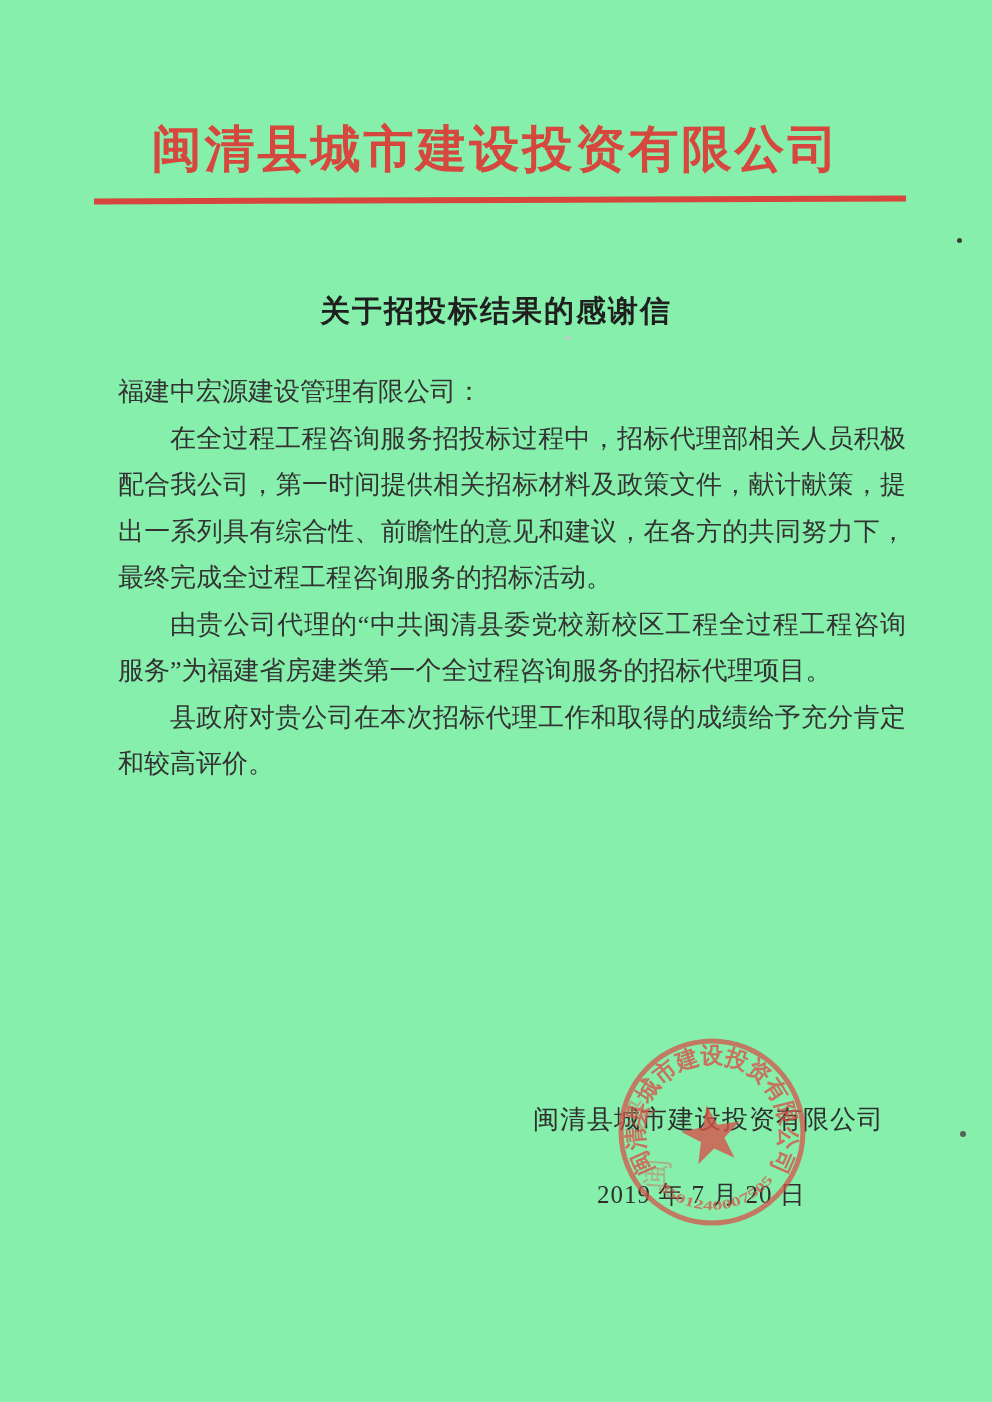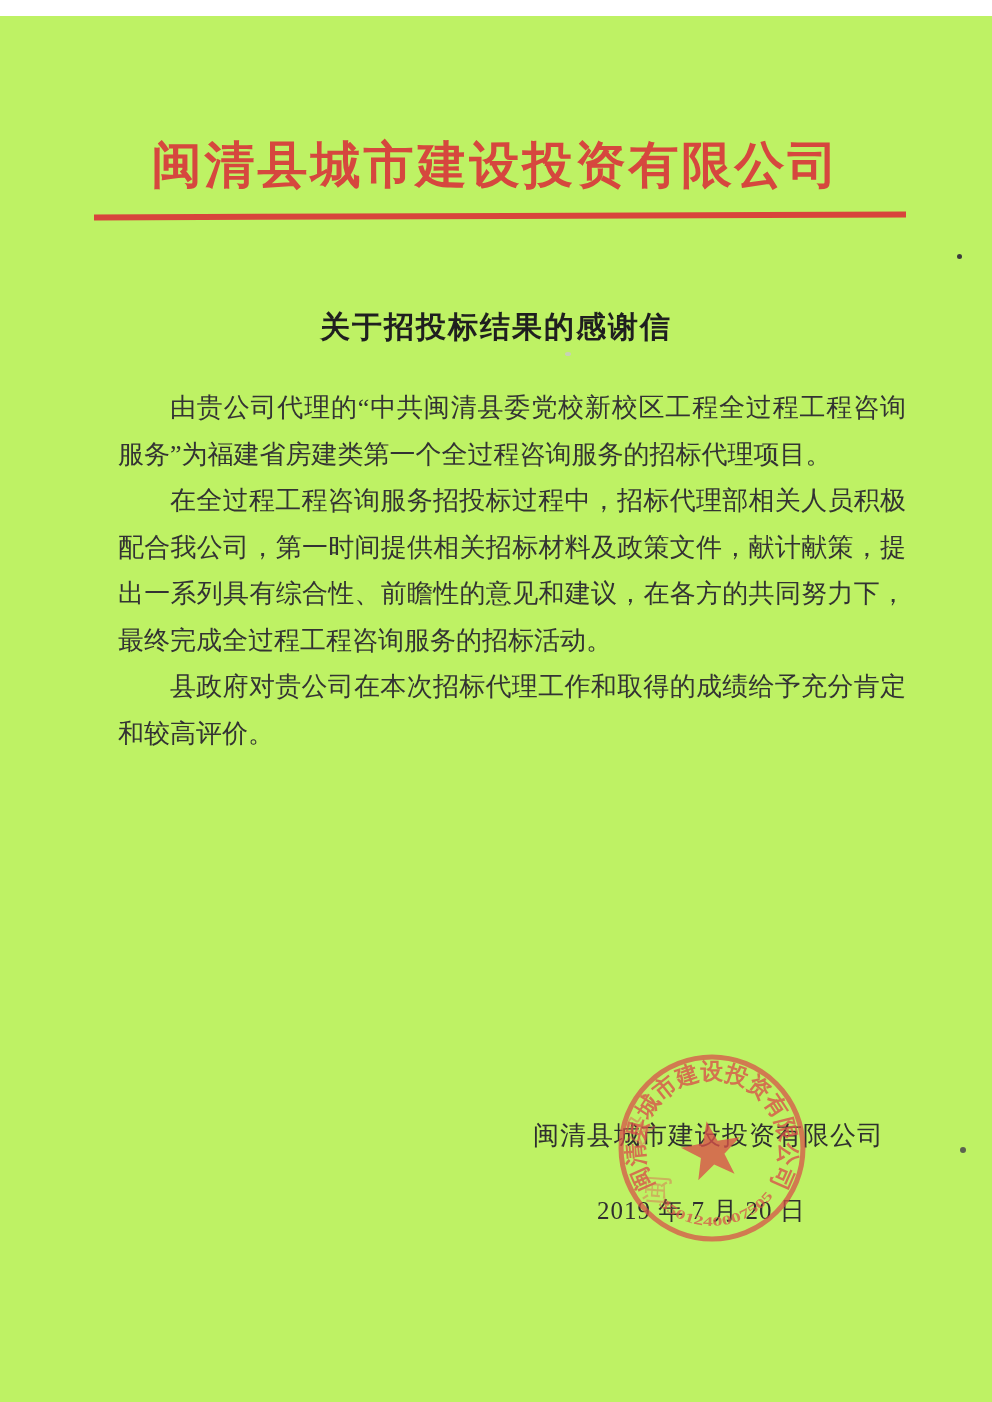--- a/index.html
+++ b/index.html
@@ -1,20 +1,20 @@
 <!DOCTYPE html>
 <html><head>
 <meta charset="utf-8">
 <style>
   html,body{margin:0;padding:0;}
   body{
     width:992px;height:1402px;position:relative;background:#ffffff;
     font-family:"Liberation Serif", serif;
   }
-  .page{position:absolute;inset:0;background:#bef264;overflow:hidden;margin-top:16px;}
+  .page{position:absolute;inset:0;background:#86efac;overflow:hidden;}
 
   .letterhead{
     position:absolute;top:116px;left:0;width:100%;margin:0;
     text-align:center;font-size:50px;font-weight:700;color:#d6473e;
     letter-spacing:3px;font-family:"Liberation Serif", serif;
     white-space:nowrap;
   }
   .red-rule{
     position:absolute;top:197px;left:94px;width:812px;height:6px;
     background:#d8453c;transform:rotate(-0.2deg);
@@ -59,22 +59,23 @@
 
 <div class="page">
 
   <div class="letterhead">闽清县城市建设投资有限公司</div>
 
   <div class="red-rule"></div>
 
   <h1 class="doc-title">关于招投标结果的感谢信</h1>
 
   <div class="body-text">
+    <p class="salutation">福建中宏源建设管理有限公司：</p>
+    <p>在全过程工程咨询服务招投标过程中，招标代理部相关人员积极配合我公司，第一时间提供相关招标材料及政策文件，献计献策，提出一系列具有综合性、前瞻性的意见和建议，在各方的共同努力下，最终完成全过程工程咨询服务的招标活动。</p>
     <p>由贵公司代理的“中共闽清县委党校新校区工程全过程工程咨询服务”为福建省房建类第一个全过程咨询服务的招标代理项目。</p>
-    <p>在全过程工程咨询服务招投标过程中，招标代理部相关人员积极配合我公司，第一时间提供相关招标材料及政策文件，献计献策，提出一系列具有综合性、前瞻性的意见和建议，在各方的共同努力下，最终完成全过程工程咨询服务的招标活动。</p>
     <p>县政府对贵公司在本次招标代理工作和取得的成绩给予充分肯定和较高评价。</p>
   </div>
 
   <div class="signature">闽清县城市建设投资有限公司</div>
 
   <div class="date">2019 年 7 月 20 日</div>
 
   <svg class="seal" viewBox="0 0 190 190">
     <defs>
       <path id="ring-top" d="M 39.3 134 A 68 68 0 1 1 150.7 134" fill="none"></path>

